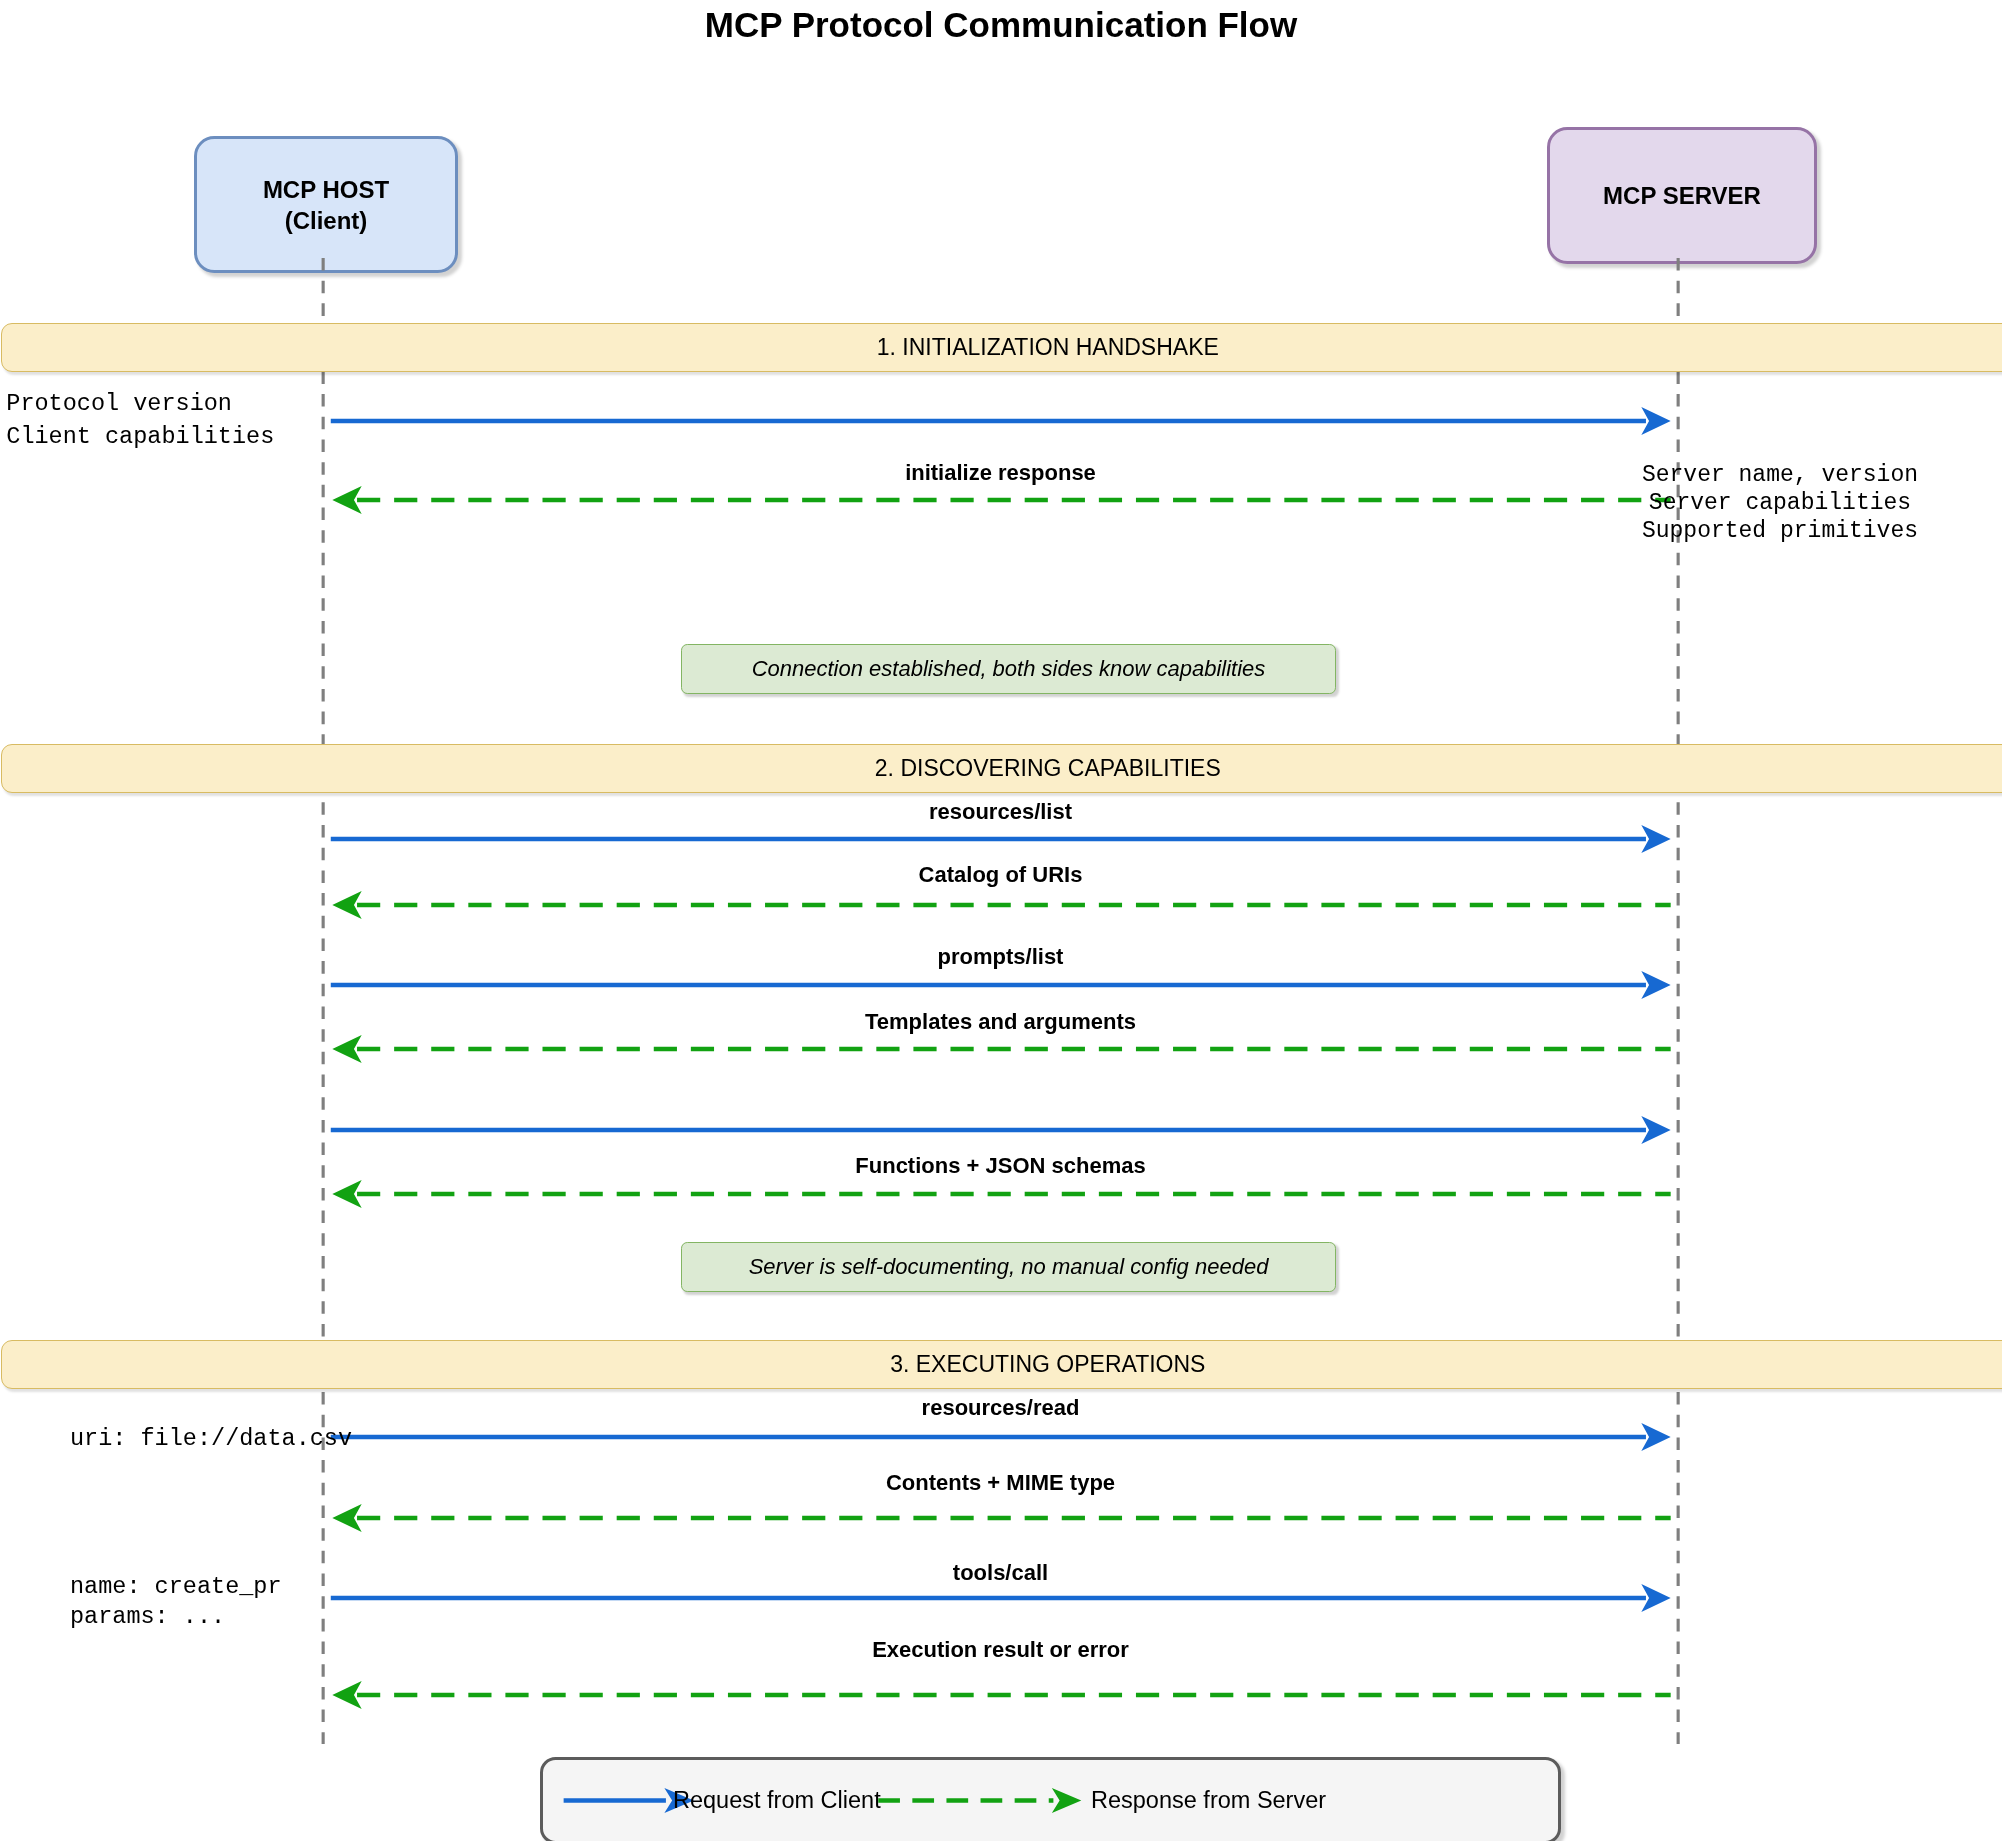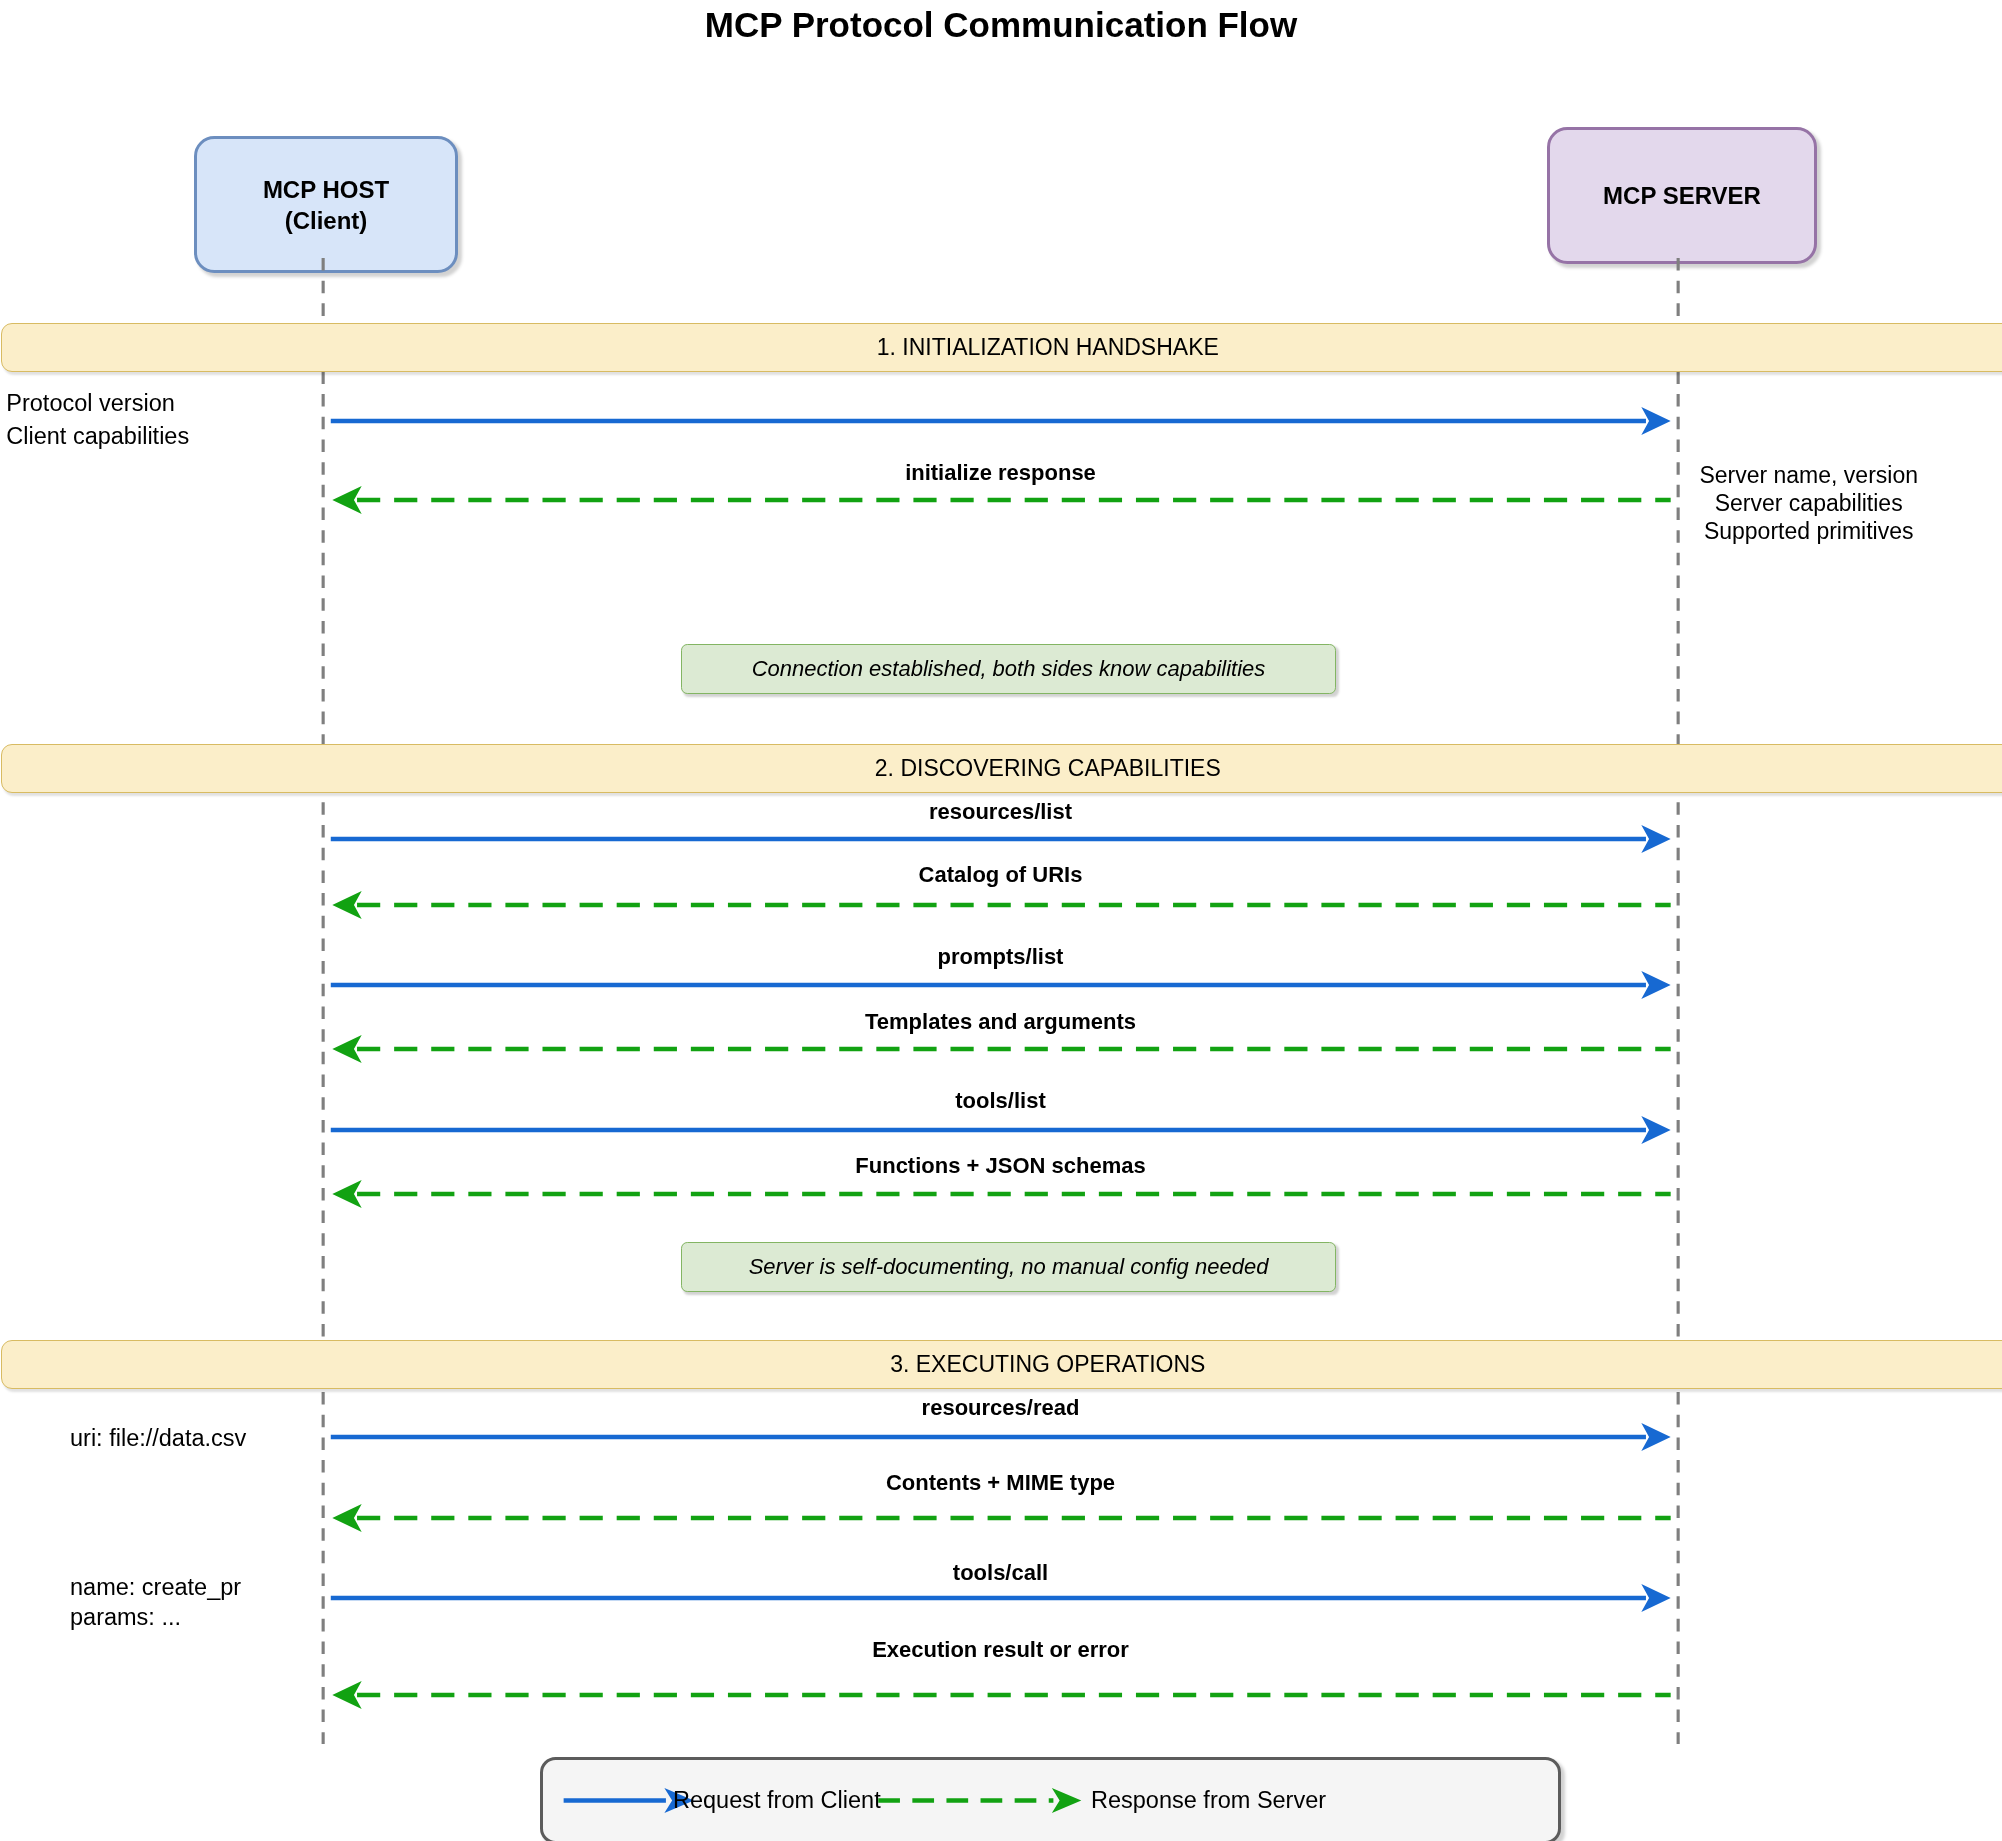--- a/index.html
+++ b/index.html
@@ -23,21 +23,21 @@
     position:absolute;left:0.8px;width:1996px;height:47px;background:#fbeec9;border:1.6px solid #d8bb62;
     border-radius:11px;text-align:center;font-size:23px;font-weight:normal;line-height:47px;
     box-shadow:2.3px 2.3px 2.3px rgba(0,0,0,0.12);
     padding-left:48px;
   }
   .msg-label{
     position:absolute;left:323px;width:1355px;height:28px;text-align:center;
     font-size:22px;font-weight:bold;line-height:28px;
   }
   .arrow{position:absolute;left:321px;width:1361px;height:34px;}
-  .annotation{position:absolute;font-size:23.5px;line-height:33px;}
+  .annotation{position:absolute;font-size:23.5px;line-height:33px;font-family:Liberation Mono, monospace;}
   .annotation.right{text-align:center;line-height:28px;font-size:23px;}
   .note{
     position:absolute;left:681px;width:653px;height:48px;background:#dcead3;border:1.6px solid #83b563;
     border-radius:6.3px;text-align:center;font-size:22px;font-style:italic;line-height:48px;
     box-shadow:2.3px 2.3px 2.3px rgba(0,0,0,0.18);
   }
   .legend{
     position:absolute;left:540px;top:1757px;width:1015px;height:81px;background:#f5f5f5;
     border:3.1px solid #5c5c5c;border-radius:15.6px;box-shadow:3.1px 3.1px 3.1px rgba(0,0,0,0.18);
   }
@@ -67,21 +67,20 @@
 
   <div class="band" style="top:323px">1. INITIALIZATION HANDSHAKE</div>
   <div class="band" style="top:744px">2. DISCOVERING CAPABILITIES</div>
   <div class="band" style="top:1340px">3. EXECUTING OPERATIONS</div>
 
   <div class="msg-label" style="top:459px">initialize response</div>
   <div class="msg-label" style="top:798px">resources/list</div>
   <div class="msg-label" style="top:861px">Catalog of URIs</div>
   <div class="msg-label" style="top:943px">prompts/list</div>
   <div class="msg-label" style="top:1008px">Templates and arguments</div>
-  <div class="msg-label" style="top:1087px">tools/list</div>
   <div class="msg-label" style="top:1152px">Functions + JSON schemas</div>
   <div class="msg-label" style="top:1394px">resources/read</div>
   <div class="msg-label" style="top:1469px">Contents + MIME type</div>
   <div class="msg-label" style="top:1559px">tools/call</div>
   <div class="msg-label" style="top:1636px">Execution result or error</div>
 
   <svg class="arrow" style="top:404px" viewBox="0 0 1740 44" width="1361" height="34">
     <line x1="2" y1="22" x2="1704" y2="22" stroke="#1769d2" stroke-width="6"></line>
     <polygon points="1736,22 1698,4 1708,22 1698,40" fill="#1769d2"></polygon>
   </svg>

